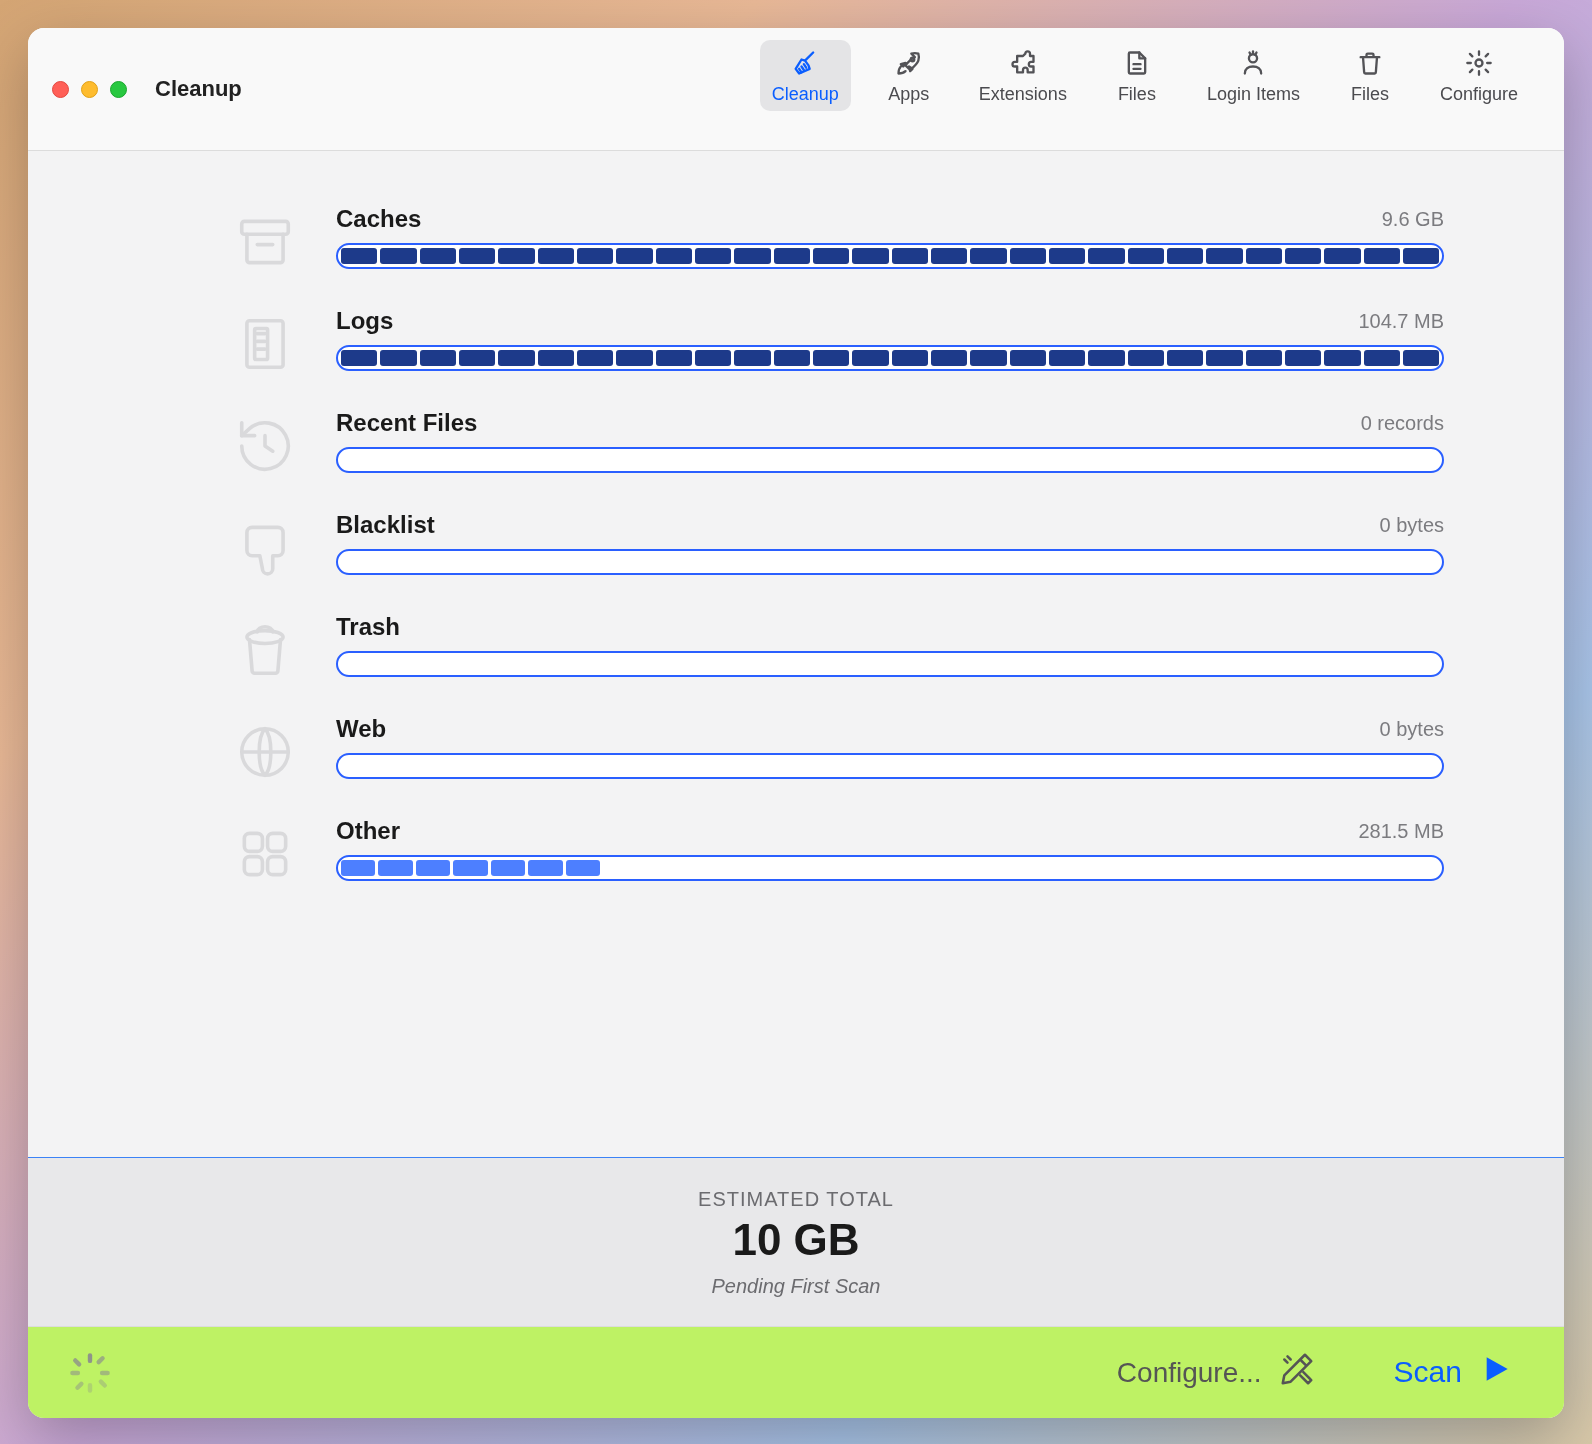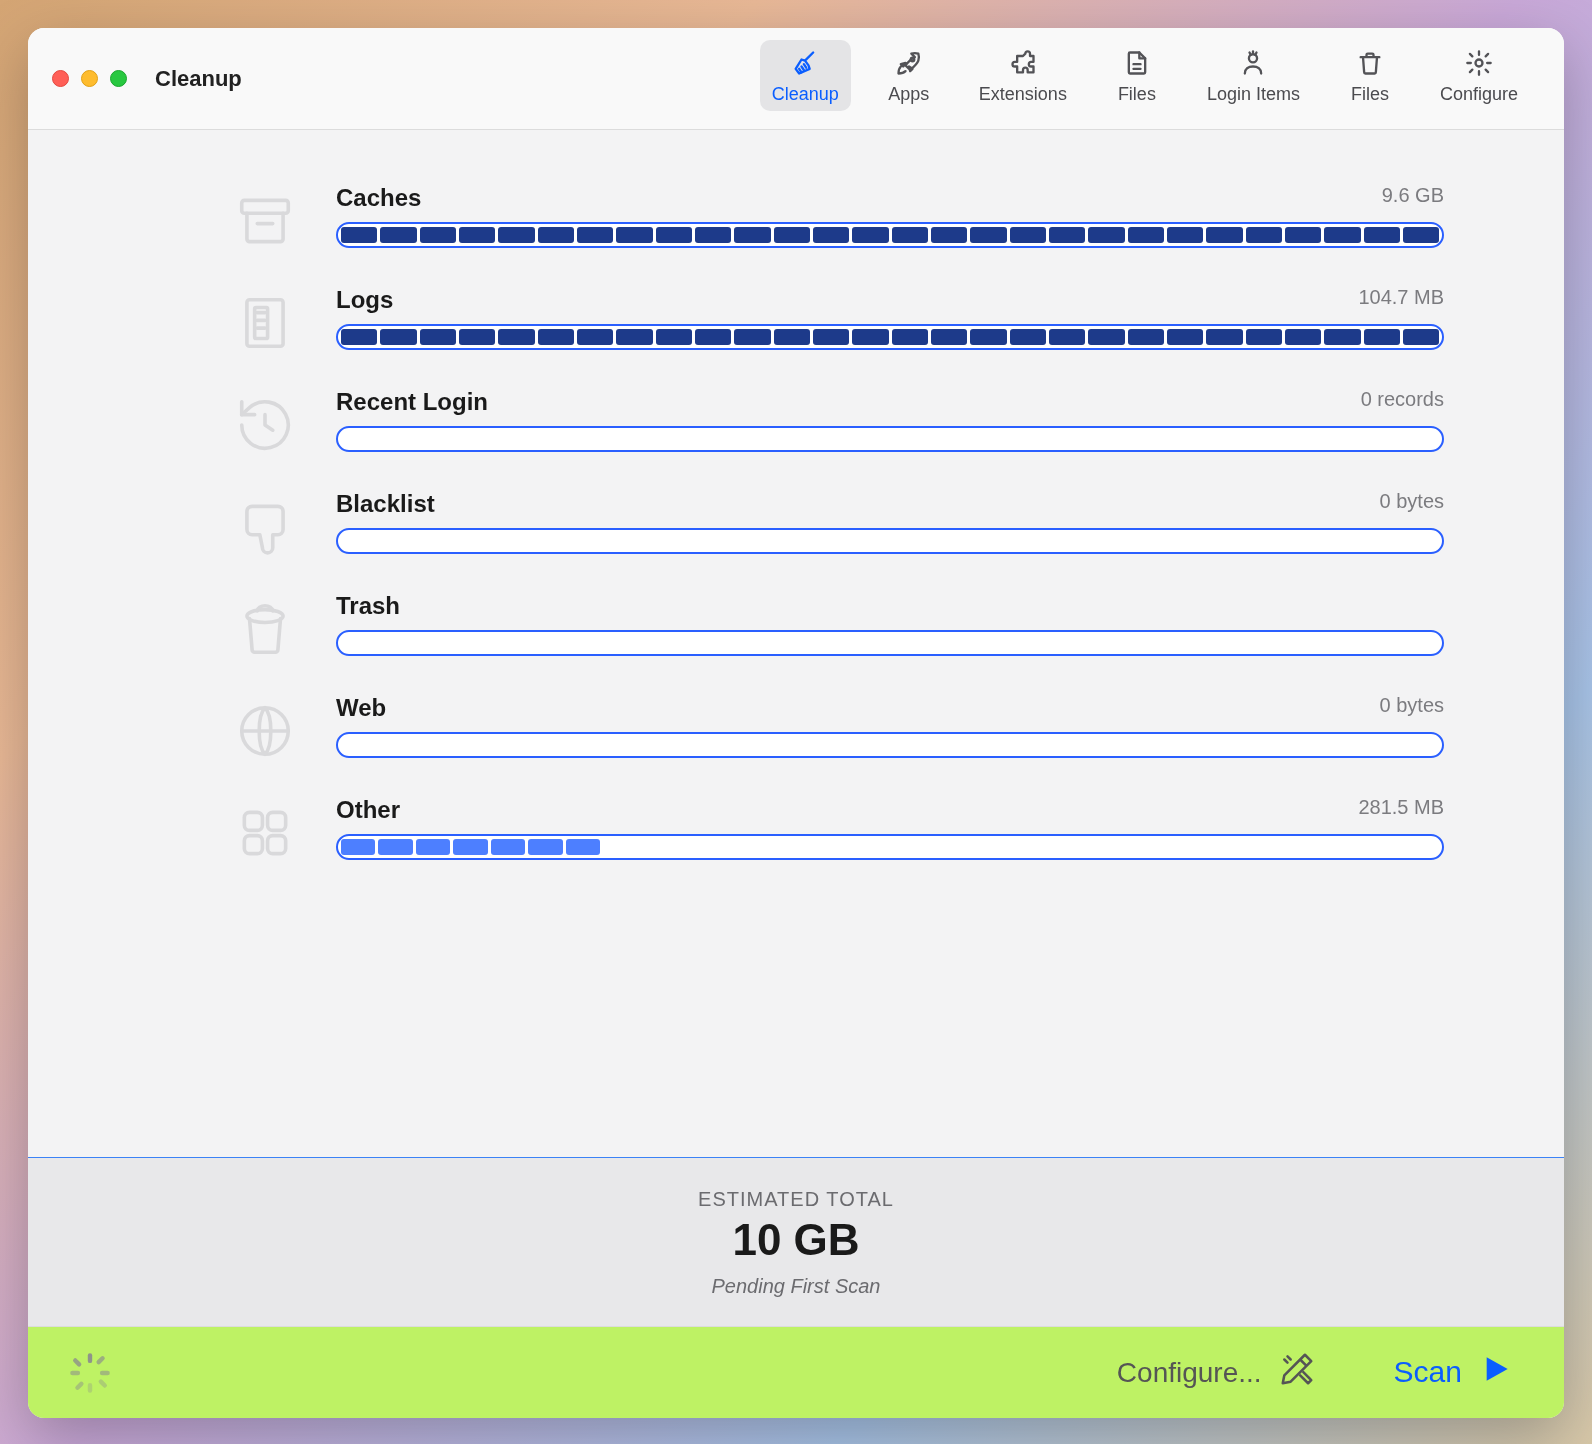--- a/index.html
+++ b/index.html
@@ -14,21 +14,21 @@
     width: 100%;
     height: 1390px;
     background: #f3f3f4;
     border-radius: 16px;
     box-shadow: 0 20px 60px rgba(0,0,0,0.25);
     display: flex;
     flex-direction: column;
     overflow: hidden;
   }
   .titlebar {
-    height: 102px;
+    height: 123px;
     display: flex;
     align-items: center;
     padding: 0 24px;
     border-bottom: 1px solid #dcdcdc;
     background: #f9f9f9;
   }
   .traffic-lights { display: flex; gap: 12px; margin-right: 28px; }
   .tl { width: 17px; height: 17px; border-radius: 50%; }
   .tl.red { background: #ff5f57; border: 1px solid #e4483f; }
   .tl.yellow { background: #febc2e; border: 1px solid #e1a116; }
@@ -57,21 +57,21 @@
     padding: 14px 0;
     margin: 0 120px 0 200px;
     gap: 34px;
   }
   .cat-icon {
     width: 74px; height: 74px; flex-shrink:0;
     display:flex; align-items:center; justify-content:center;
     color: #d9d9db;
   }
   .cat-main { flex:1; display:flex; flex-direction:column; gap:10px; }
-  .cat-head { display:flex; justify-content:space-between; align-items:flex-start; }
+  .cat-head { display:flex; justify-content:space-between; align-items:center; }
   .cat-name { font-size: 24px; font-weight: 700; color:#1a1a1a; }
   .cat-size { font-size: 20px; color:#7b7b7f; }
   .progress {
     height: 26px; border: 2.5px solid #2a5fff; border-radius: 13px;
     background: #fff; overflow:hidden; position:relative;
   }
   .progress-fill {
     height: 100%;
     display:flex; gap:3px; padding:3px;
   }
@@ -287,21 +287,21 @@
       </div>
       <div class="cat-row">
     <div class="cat-icon">
           <svg viewBox="0 0 24 24" fill="none" stroke="currentColor" stroke-width="1.4" stroke-linecap="round" stroke-linejoin="round" width="62" height="62">
             <path d="M3 12a9 9 0 1 0 3-6.7L3 8"></path>
             <path d="M3 3v5h5M12 8v4l3 2"></path>
           </svg>
         </div>
     <div class="cat-main">
       <div class="cat-head">
-        <div class="cat-name">Recent Login</div>
+        <div class="cat-name">Recent Files</div>
         <div class="cat-size">0 records</div>
       </div>
       <div class="progress">
         <div class="progress-fill light" style="width:0%"></div>
       </div>
     </div>
       </div>
       <div class="cat-row">
     <div class="cat-icon">
           <svg viewBox="0 0 24 24" fill="none" stroke="currentColor" stroke-width="1.4" stroke-linecap="round" stroke-linejoin="round" width="62" height="62">

